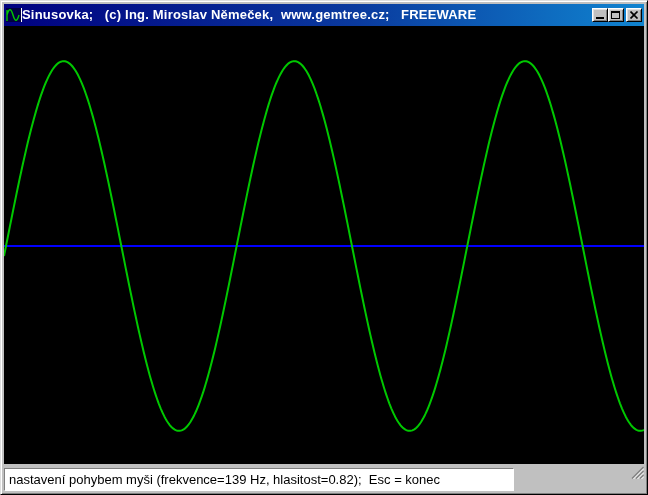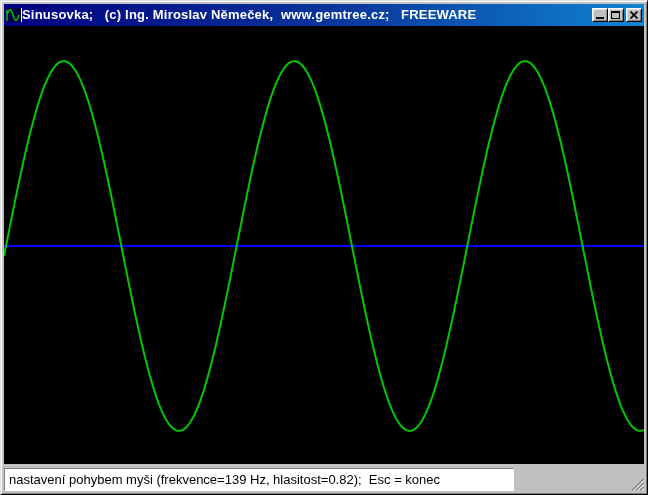--- a/index.html
+++ b/index.html
@@ -39,21 +39,21 @@
   .tb-btn.close { margin-left:2px; }
   .glyph-min { position:absolute; left:3px; bottom:2px; width:8px; height:2px; background:#000; }
   .glyph-max { position:absolute; left:2px; top:2px; width:9px; height:8px;
     box-sizing:border-box; border:1px solid #000; border-top-width:2px; }
   .glyph-close { position:absolute; left:3px; top:2px; display:block; }
   .canvas {
     flex:1 1 auto; background:#000; position:relative; margin-top:0;
   }
   .canvas svg { position:absolute; inset:0; width:100%; height:100%; display:block; }
   .statusbar {
-    flex:0 0 24px; margin-top:3px; display:flex; align-items:flex-end;
+    flex:0 0 24px; margin-top:3px; display:flex; align-items:center;
   }
   .status-panel {
     flex:0 0 510px; box-sizing:border-box;
     background:#fff; color:#000;
     border:1px solid; border-color:#808080 #fff #fff #808080;
     font-size:13px; line-height:21px; padding:0 4px;
     white-space:pre; overflow:hidden;
   }
   .status-right { flex:1 1 auto; position:relative; background:#c0c0c0; }
   .resize-grip { position:absolute; right:0; bottom:0; width:13px; height:13px; cursor:nwse-resize; }

